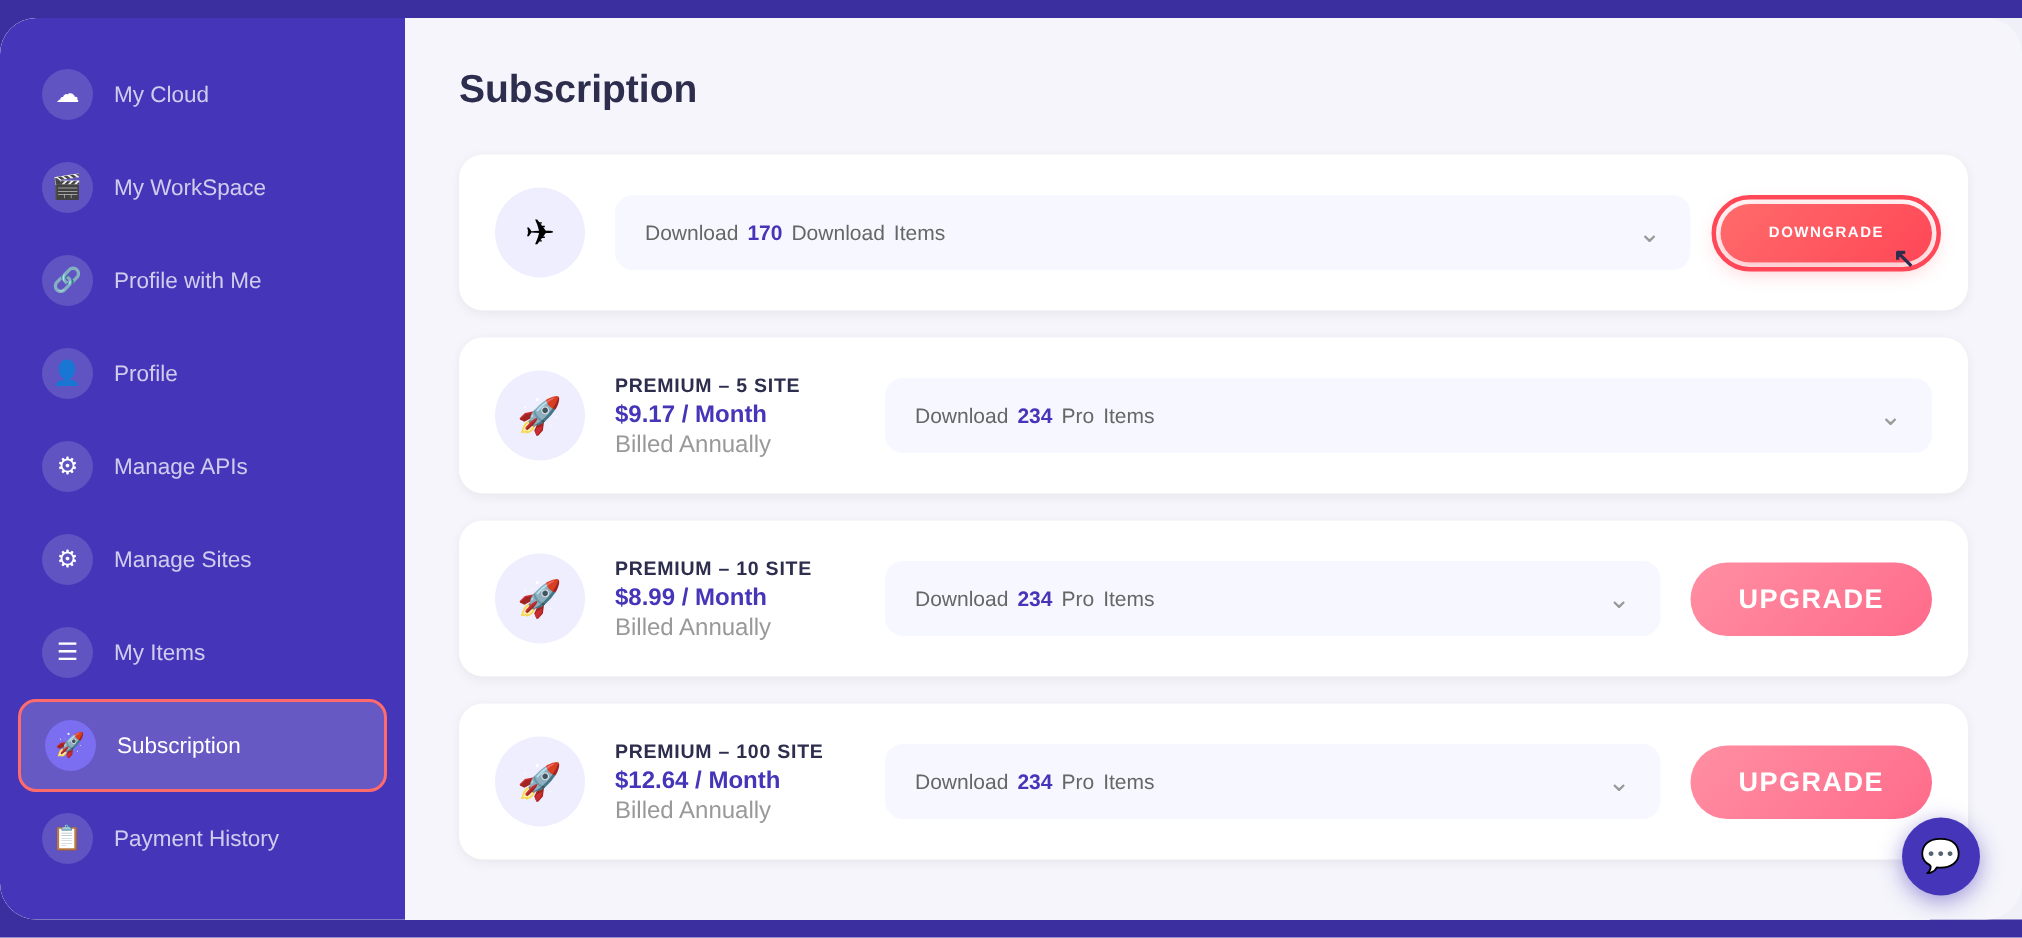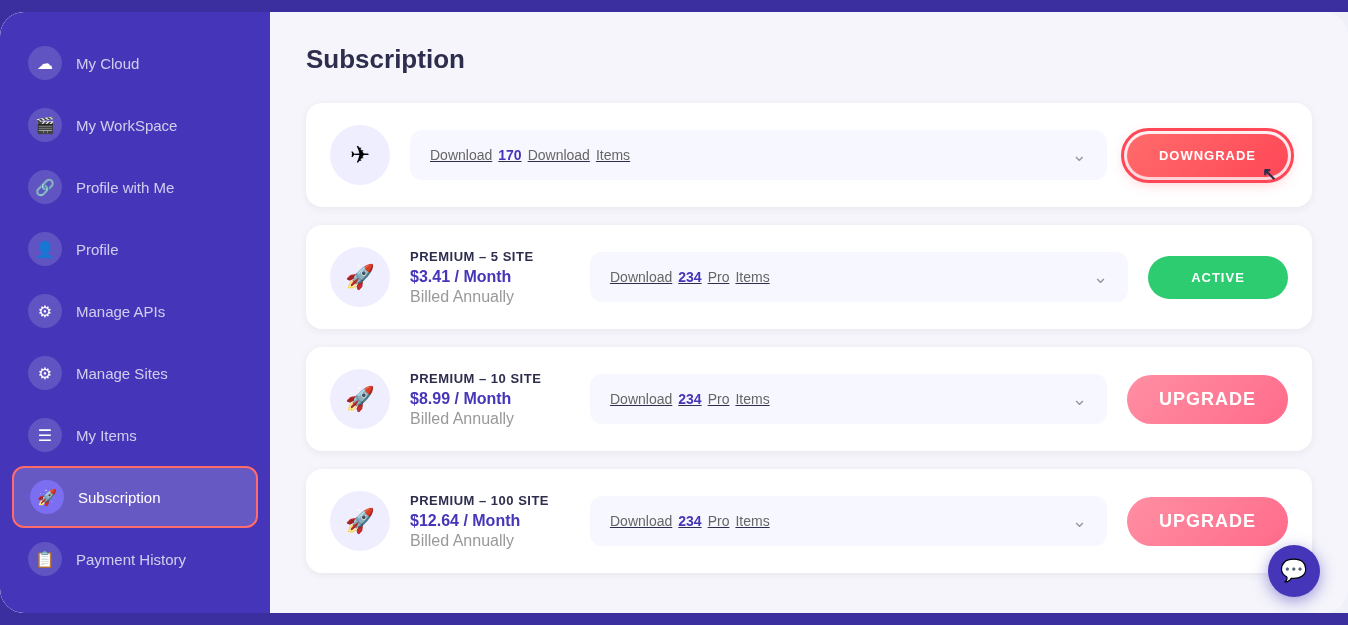--- a/index.html
+++ b/index.html
@@ -140,40 +140,39 @@
       display: flex;
       align-items: center;
       justify-content: space-between;
       font-size: 14px;
       color: #2d2d4e;
     }
     .plan-download-text {
       display: flex;
       align-items: center;
       gap: 6px;
-      text-decoration: underline;
     }
     .plan-download-label { color: #666; }
     .plan-download-count { color: #4535b8; font-weight: 700; }
     .plan-download-type { color: #666; }
     .plan-download-items { color: #666; }
 
     .chevron-icon {
       color: #999;
       font-size: 18px;
     }
 
     
     .btn-downgrade {
       background: linear-gradient(135deg, #ff6b6b, #ff4757);
       color: #fff;
       border: none;
       border-radius: 25px;
       padding: 14px 32px;
-      font-size: 13px;
+      font-size: 10px;
       font-weight: 700;
       letter-spacing: 1px;
       cursor: pointer;
       min-width: 140px;
       box-shadow: 0 4px 15px rgba(255,71,87,0.4);
       outline: 3px solid #ff4757;
       outline-offset: 3px;
     }
 
     .btn-active {
@@ -295,33 +294,32 @@
         <span class="plan-download-items">Items</span>
       </div>
       <span class="chevron-icon">⌄</span>
     </div>
     <button class="btn-downgrade cursor-indicator">DOWNGRADE</button>
   </div>
         <div class="plan-card">
     <div class="plan-icon">🚀</div>
     <div class="plan-info">
       <div class="plan-name">PREMIUM – 5 SITE</div>
-      <div class="plan-price premium">$3.41 / Month</div>
+      <div class="plan-price premium">$9.17 / Month</div>
       <div class="plan-billing">Billed Annually</div>
     </div>
     <div class="plan-download">
       <div class="plan-download-text">
         <span class="plan-download-label">Download</span>
         <span class="plan-download-count">234</span>
         <span class="plan-download-type">Pro</span>
         <span class="plan-download-items">Items</span>
       </div>
       <span class="chevron-icon">⌄</span>
     </div>
-    <button class="btn-active ">ACTIVE</button>
   </div>
         <div class="plan-card">
     <div class="plan-icon">🚀</div>
     <div class="plan-info">
       <div class="plan-name">PREMIUM – 10 SITE</div>
       <div class="plan-price premium">$8.99 / Month</div>
       <div class="plan-billing">Billed Annually</div>
     </div>
     <div class="plan-download">
       <div class="plan-download-text">

